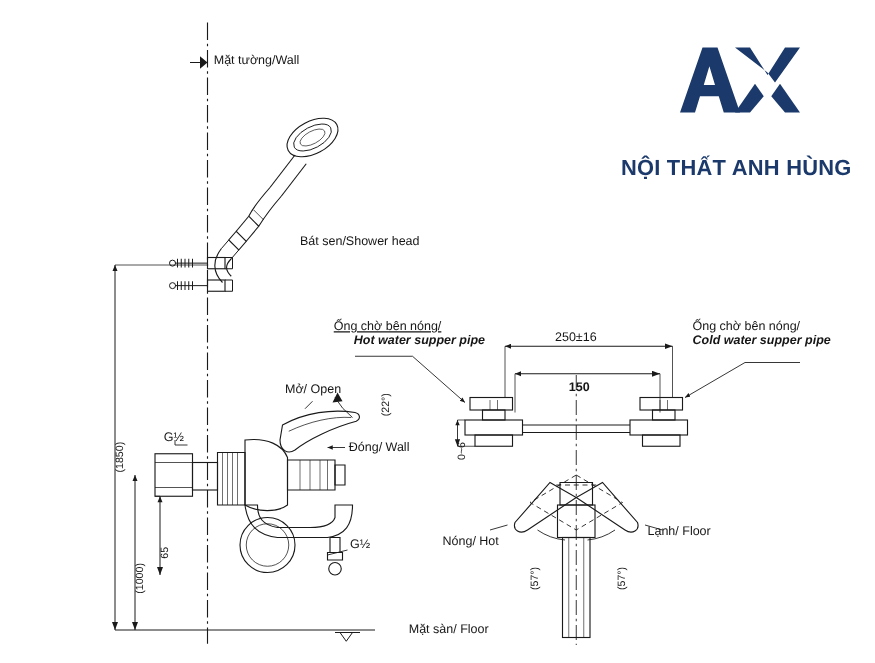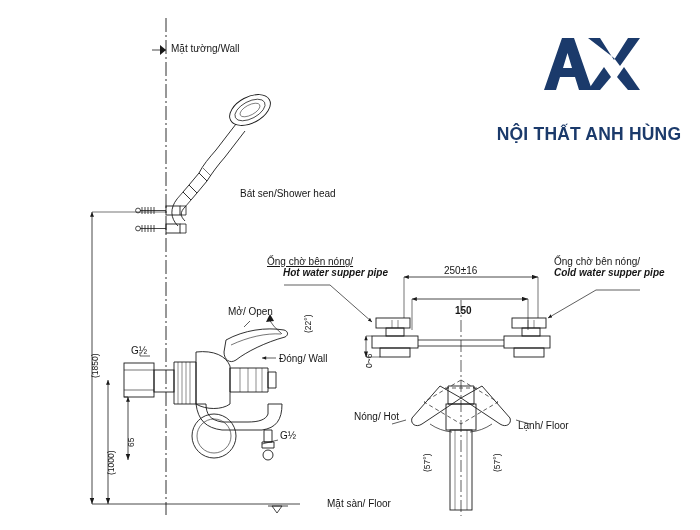--- a/index.html
+++ b/index.html
@@ -238,21 +238,21 @@
 
   <div class="lbl" style="left:554px; top:256px;">Ống chờ bên nóng/</div>
   <div class="lbl ital" style="left:554px; top:267px;text-align:right;">Cold water supper pipe</div>
 
   <div class="lbl" style="left:228px; top:306px;">Mở/ Open</div>
   <div class="lbl" style="left:279px; top:353px;">Đóng/ Wall</div>
 
   <div class="lbl" style="left:131px; top:345px;">G½</div>
   <div class="lbl" style="left:280px; top:430px;">G½</div>
 
-  <div class="lbl" style="left:354px; top:411px;">Nóng/ Hot</div>
+  <div class="lbl" style="left:354px; top:428px;">Nóng/ Hot</div>
   <div class="lbl" style="left:518px; top:420px;">Lạnh/ Floor</div>
 
   <div class="lbl" style="left:303px; top:498px;margin-left:24px;">Mặt sàn/ Floor</div>
 
   <div class="vert" style="left:90px; top:378px; transform:rotate(-90deg);">(1850)</div>
   <div class="vert" style="left:106px; top:475px; transform:rotate(-90deg);">(1000)</div>
   <div class="vert" style="left:126px; top:447px; transform:rotate(-90deg);">65</div>
 
   <div class="vert" style="left:303px; top:333px; transform:rotate(-90deg);">(22°)</div>
 

